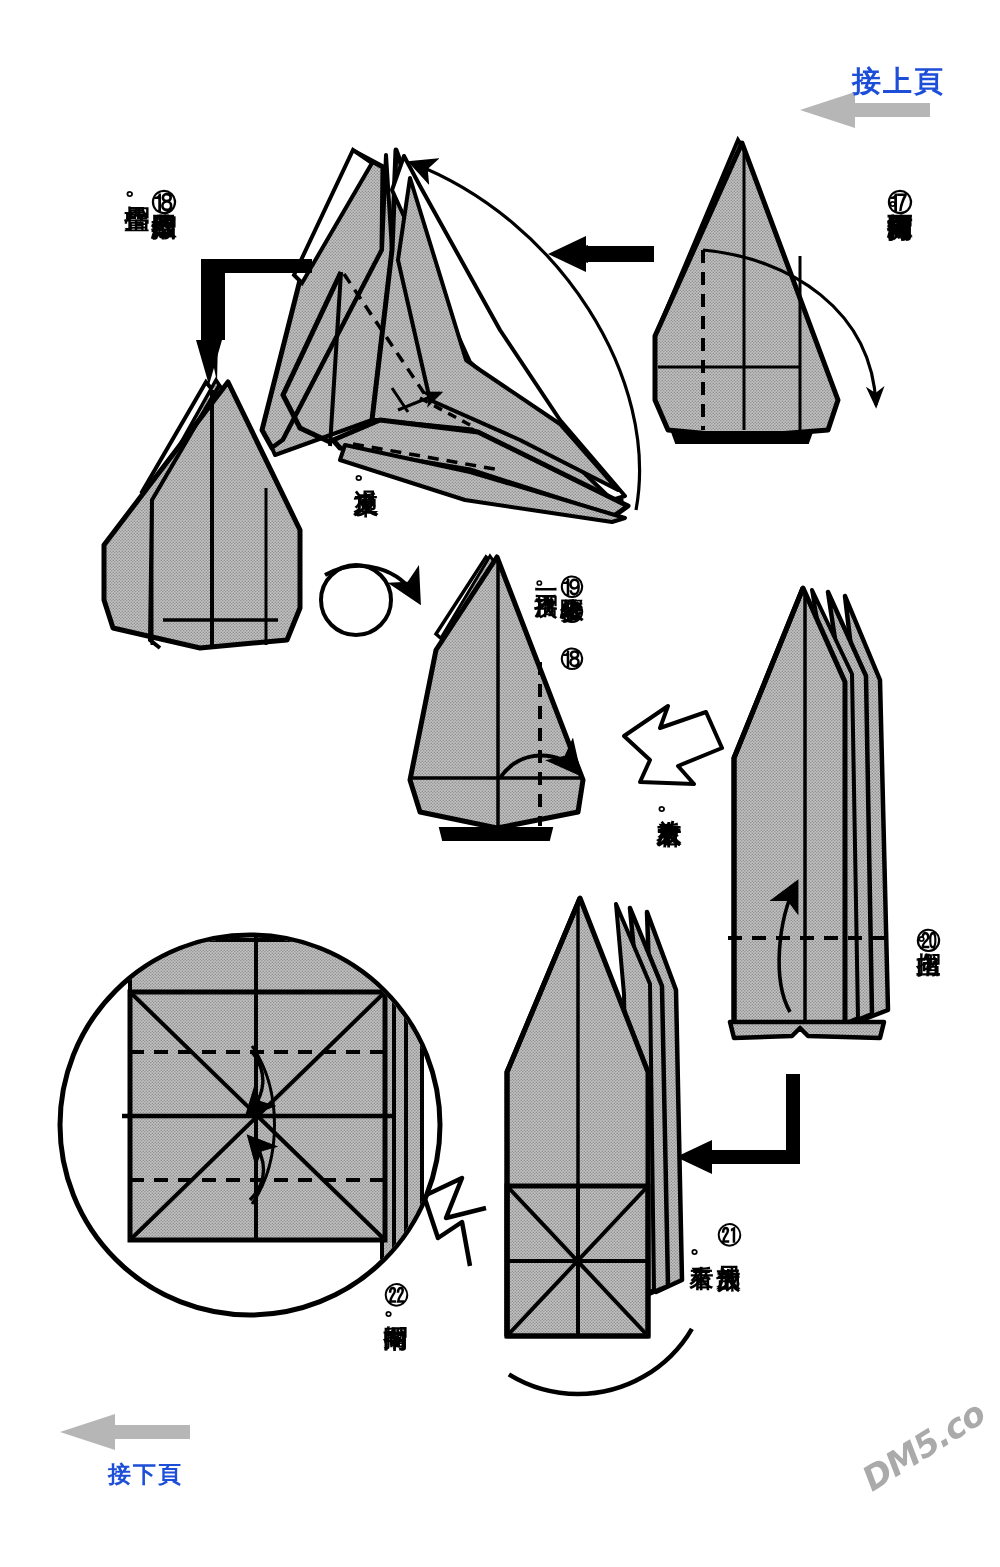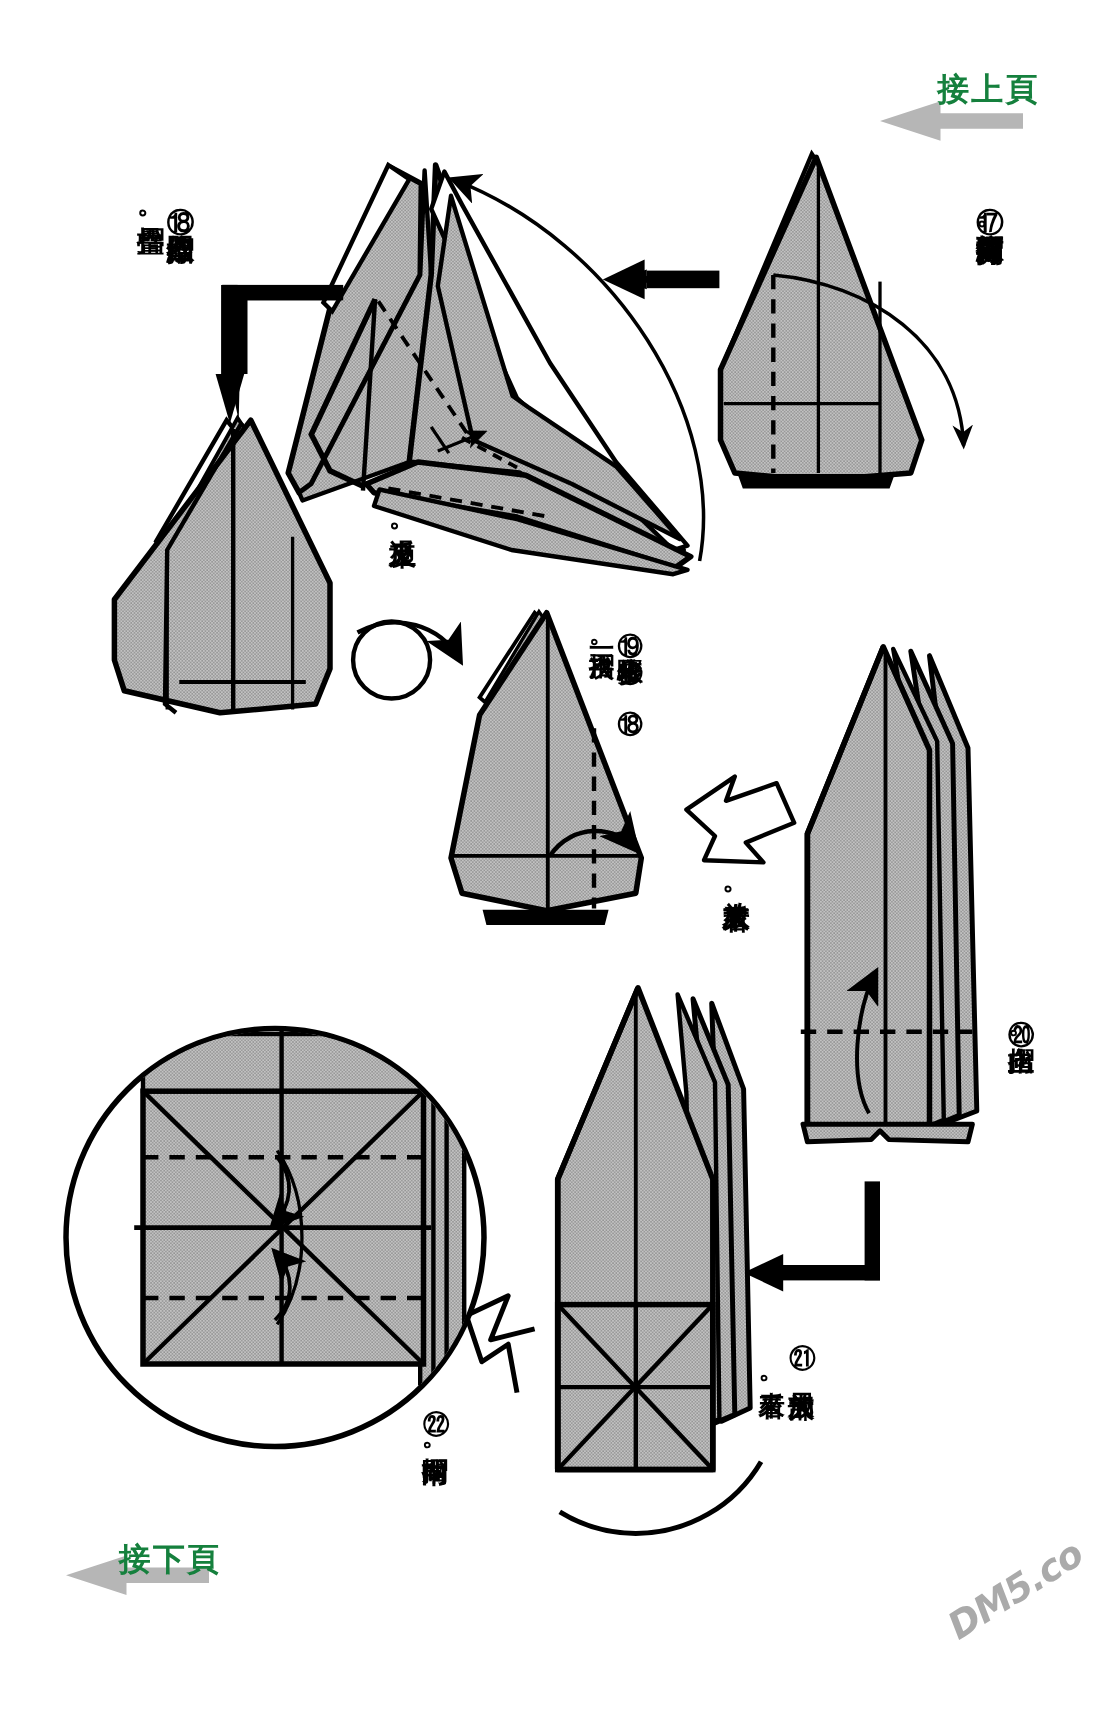--- a/index.html
+++ b/index.html
@@ -33,33 +33,33 @@
     font-weight: 700;
     color: #000;
     line-height: 1.06;
     letter-spacing: 0.02em;
     white-space: pre;
   }
   .htext {
     position: absolute;
     font-family: "DejaVu Sans", "Liberation Sans", sans-serif;
     font-weight: 700;
-    color: #15803d;
+    color: #1d4ed8;
     white-space: pre;
   }
   .cap-17 { left: 886px; top: 168px; font-size: 25px; }
   .cap-18 { left: 150px; top: 168px; font-size: 25px; }
   .cap-flip { left: 352px; top: 470px; font-size: 25px; }
   .cap-19 { left: 560px; top: 556px; font-size: 23px; }
   .cap-zoom { left: 655px; top: 800px; font-size: 25px; }
   .cap-20 { left: 915px; top: 908px; font-size: 24px; }
   .cap-21 { left: 715px; top: 1222px; font-size: 24px; }
   .cap-22 { left: 382px; top: 1282px; font-size: 24px; }
   .cap-prev { left: 852px; top: 62px; font-size: 29px; letter-spacing: 2px; }
-  .cap-next { left: 108px; top: 1398px; font-size: 29px; letter-spacing: 2px; }
+  .cap-next { left: 108px; top: 1459px; font-size: 23px; letter-spacing: 2px; }
   .watermark {
     position: absolute;
     left: 855px;
     top: 1465px;
     width: 140px;
     height: 95px;
     color: #8e8e8e;
     font-size: 34px;
     font-weight: 700;
     font-style: italic;

